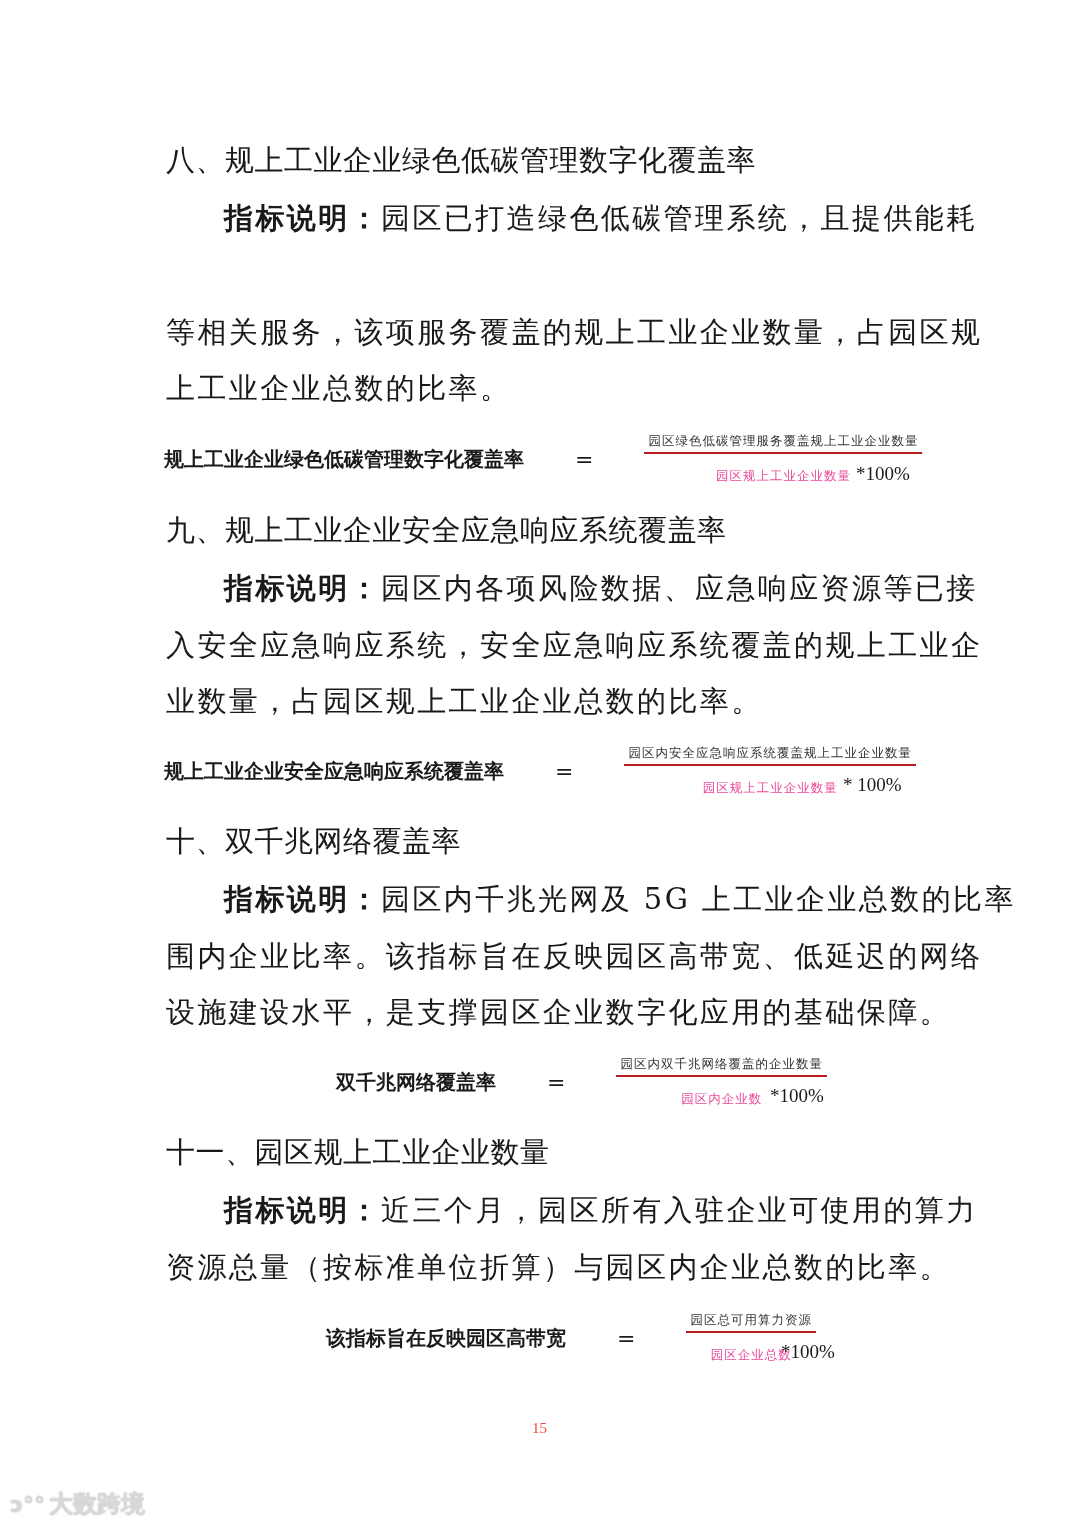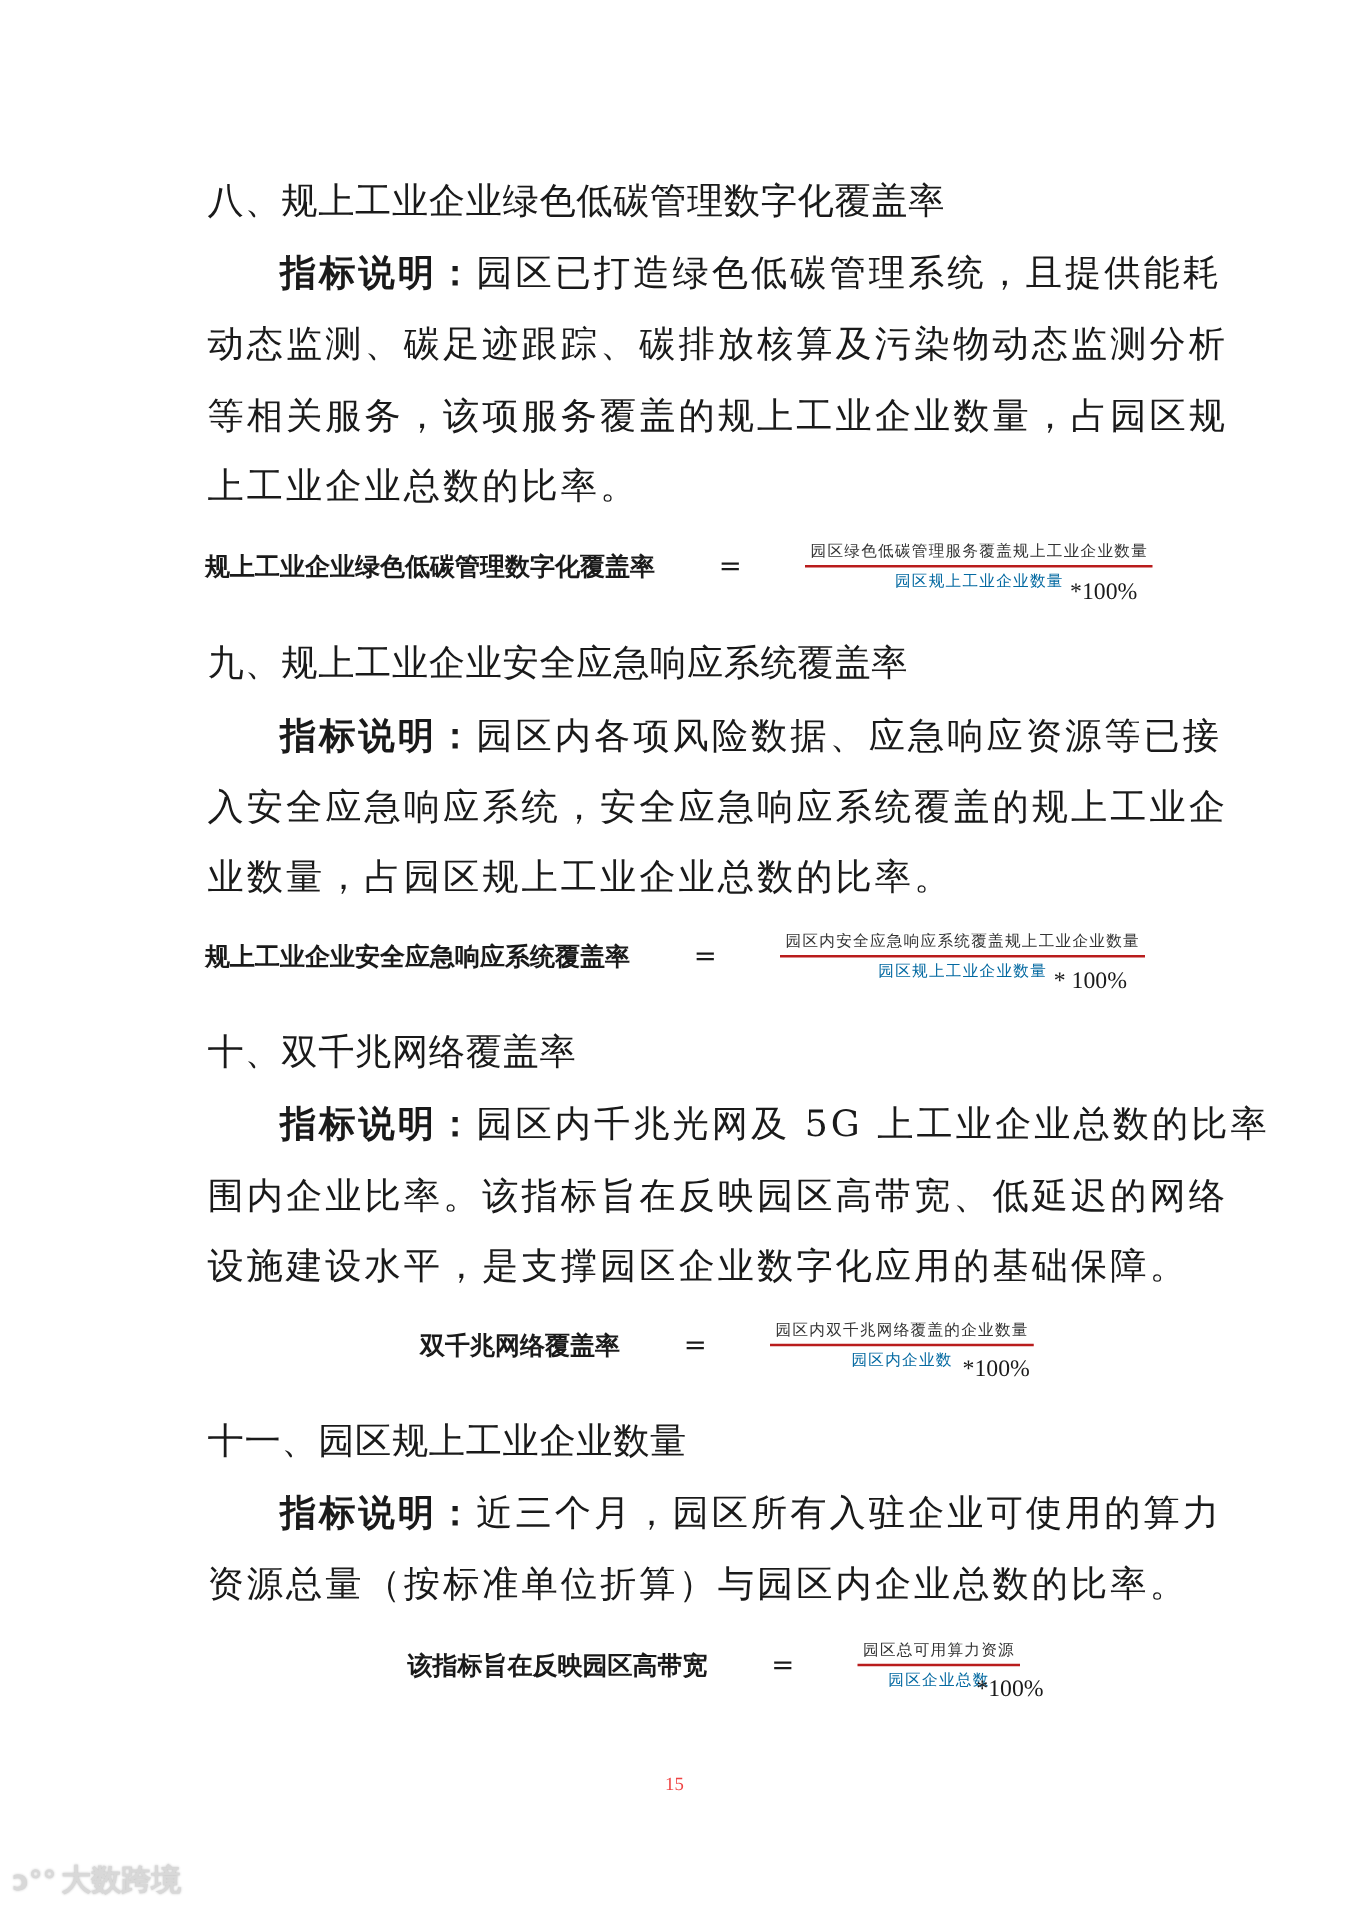--- a/index.html
+++ b/index.html
@@ -8,36 +8,35 @@
   .page { position:absolute; left:0; top:0; width:1080px; height:1157px;text-decoration:underline; }
   .heading { position:absolute; left:166px; font-size:29px; font-family:"DejaVu Sans","Liberation Sans",sans-serif; letter-spacing:0.5px; white-space:nowrap; }
   .line { position:absolute; left:166px; width:750px; font-size:29px; white-space:nowrap; letter-spacing:2.4px; }
   .line.indent { left:224px; }
   .lead { font-weight:bold; font-family:"DejaVu Sans","Liberation Sans",sans-serif; }
   .formula { position:absolute; display:flex; align-items:center; white-space:nowrap;gap:45px; }
   .f-lhs { font-weight:bold; font-family:"DejaVu Sans","Liberation Sans",sans-serif; font-size:20px; }
   .f-eq { font-size:22px; margin:0 6px; }
   .frac { display:flex; flex-direction:column; align-items:center; }
   .num { font-size:12.5px; padding:0 4px 2px 4px; border-bottom:2px solid #b91c1c; color:#333; letter-spacing:1px; }
-  .den { font-size:12.5px; padding-top:3px; color:#0369a1; letter-spacing:1px; }
+  .den { font-size:12.5px; padding-top:14px; color:#ec4899; letter-spacing:1px; }
   .pct { position:absolute; font-size:19px; font-family:"Liberation Serif","DejaVu Serif",serif; }
   .pagenum { position:absolute; left:532px; top:1420px; font-size:15px; font-family:"Liberation Serif",serif; color:#ef4444; }
   .watermark { position:absolute; left:10px; top:1488px; font-size:24px; font-weight:bold; color:#d8d8d8;
                font-family:"DejaVu Sans",sans-serif; text-shadow:0 0 2px #bbb; }
 </style>
 </head>
 <body>
 
 <div class="page">
 
   <div class="heading" style="top:141px">八、规上工业企业绿色低碳管理数字化覆盖率</div>
   <div class="line indent" style="top:199px;left:224px;width:700px">
     <span class="lead">指标说明：</span><span>园区已打造绿色低碳管理系统，且提供能耗</span>
   </div>
-  <div class="line" style="top:256px">动态监测、碳足迹跟踪、碳排放核算及污染物动态监测分析</div>
   <div class="line" style="top:313px">等相关服务，该项服务覆盖的规上工业企业数量，占园区规</div>
   <div class="line" style="top:369px">上工业企业总数的比率。</div>
   <div class="formula" style="left:164px;top:433px">
     <span class="f-lhs">规上工业企业绿色低碳管理数字化覆盖率</span>
     <span class="f-eq">=</span>
     <div class="frac">
       <span class="num">园区绿色低碳管理服务覆盖规上工业企业数量</span>
       <span class="den">园区规上工业企业数量</span>
     </div>
   </div>

